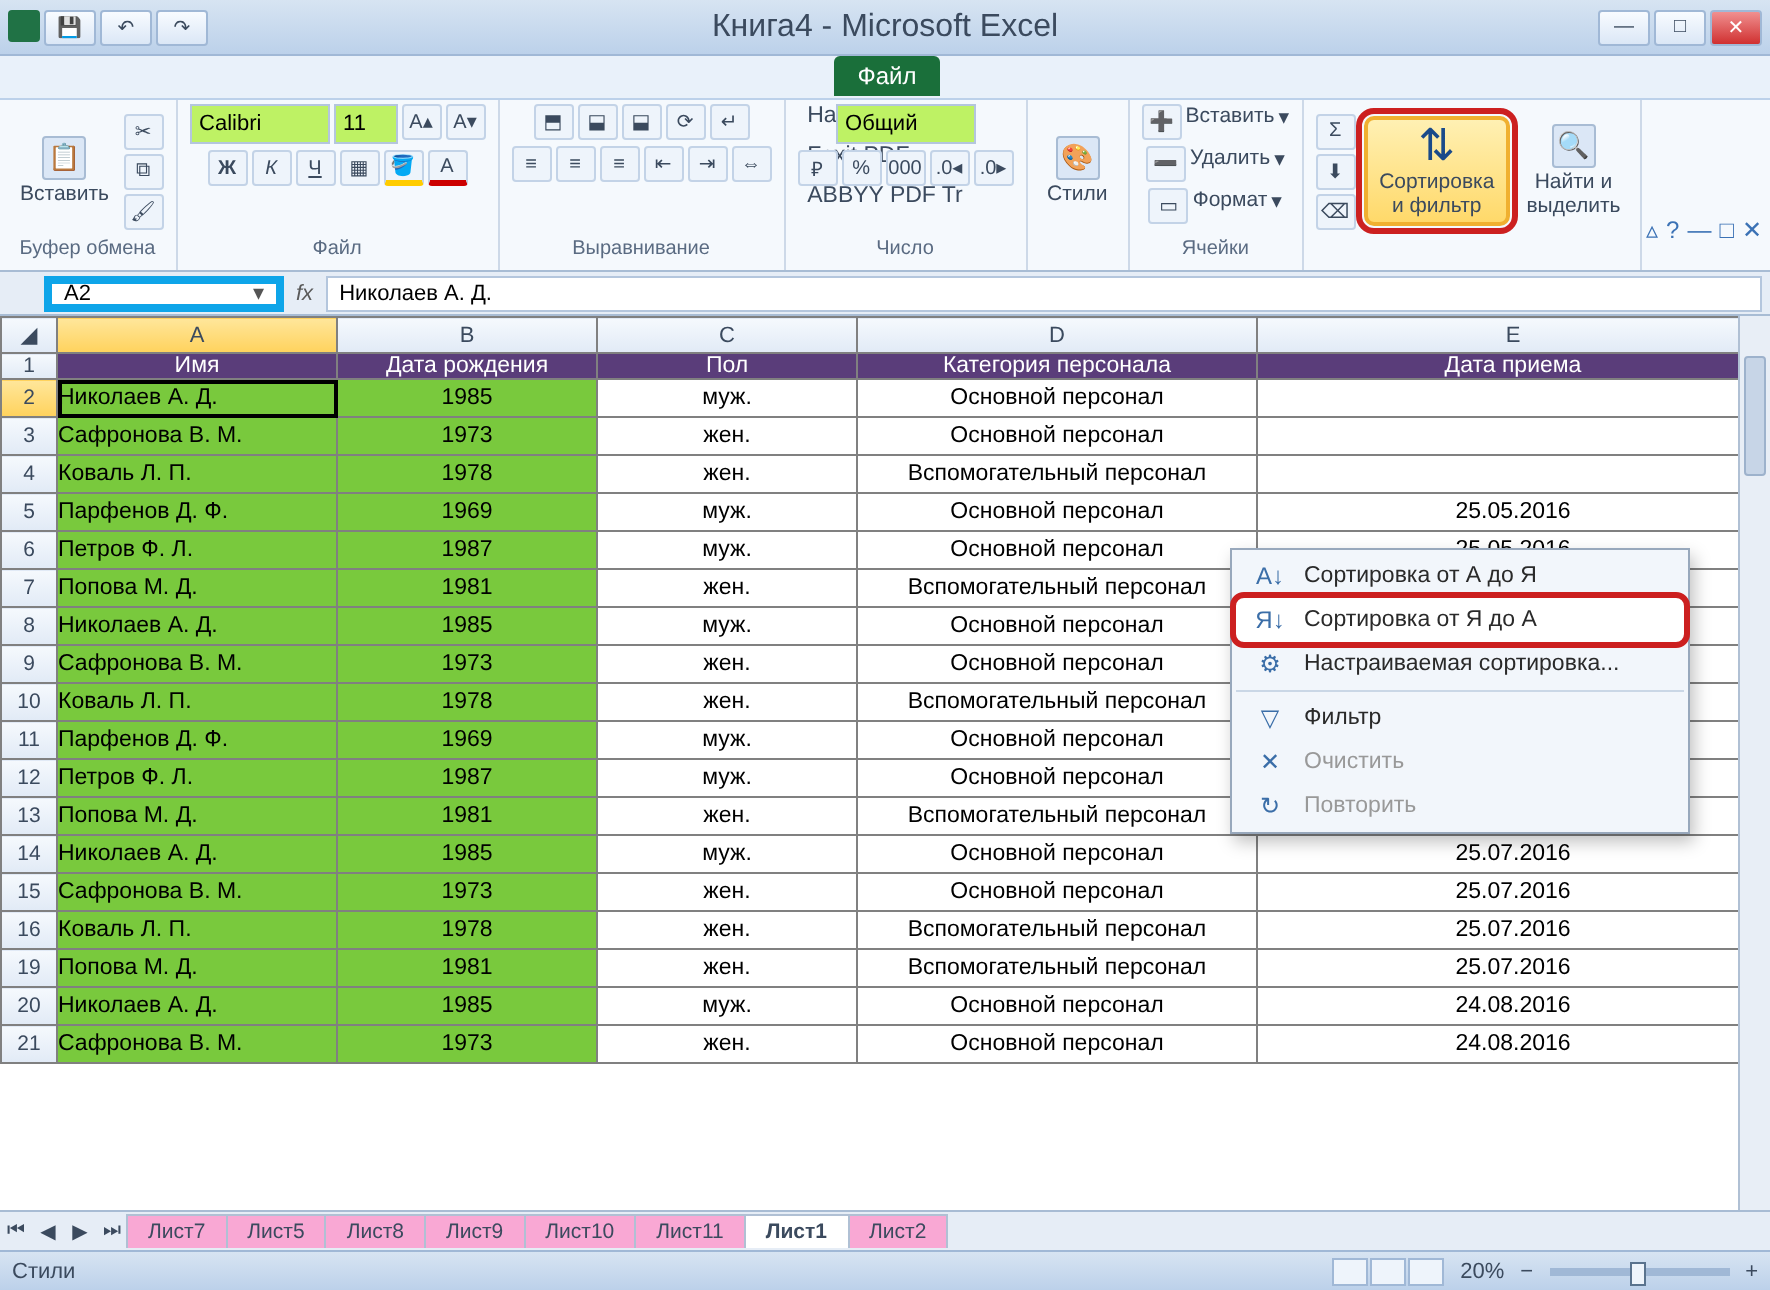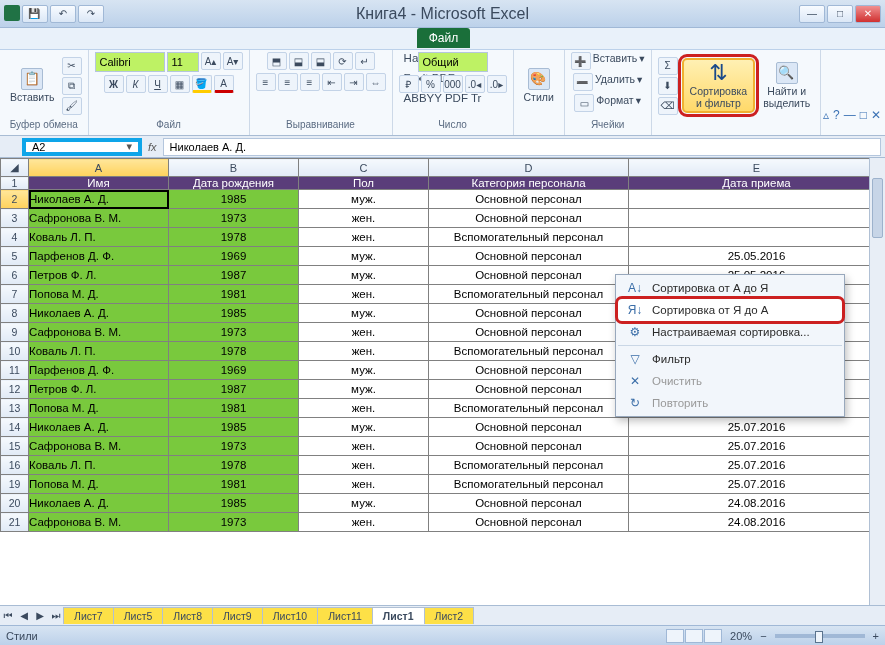--- a/index.html
+++ b/index.html
@@ -55,21 +55,21 @@
 
 .dropdown-menu { position: absolute; right: 40px; top: 116px; width: 230px; background: #f2f6fb; border: 1px solid #98a8bc; box-shadow: 2px 4px 8px rgba(0,0,0,.25); z-index: 10; padding: 2px; }
 .dropdown-menu .mi { display: flex; align-items: center; height: 22px; padding: 0 8px; font-size: 11.5px; color: #2a2a2a; gap: 8px; }
 .dropdown-menu .mi .mi-ic { width: 18px; text-align: center; font-size: 12px; color: #3b6ea8; }
 .dropdown-menu .mi.disabled { color: #999; }
 .dropdown-menu .mi.sep { border-top: 1px solid #cad7e6; height: 1px; margin: 2px 0; padding: 0; }
 .dropdown-menu .mi.hl { outline: 3px solid #cc2020; border-radius: 4px; background: #fff; }
 
 .sheet-tabs { height: 20px; background: #e6edf6; display: flex; align-items: center; border-top: 1px solid #a8bcd4; }
 .nav-btn { width: 16px; height: 16px; display: flex; align-items: center; justify-content: center; color: #3b4a5e; font-size: 10px; }
-.sheet-tab { padding: 2px 10px; font-size: 10.5px; background: #fde047; border: 1px solid #b0c0d4; border-bottom: none; margin-left: -1px; color: #3b4a5e; }
+.sheet-tab { padding: 2px 10px; font-size: 10.5px; background: #f9a8d4; border: 1px solid #b0c0d4; border-bottom: none; margin-left: -1px; color: #3b4a5e; }
 .sheet-tab.active { background: #fff; font-weight: bold; }
 
 .statusbar { height: 20px; background: linear-gradient(#d7e4f2,#bcd1ea); display: flex; align-items: center; border-top: 1px solid #a0b8d6; padding: 0 6px; font-size: 11px; color: #3b4a5e; }
 .statusbar .right { margin-left: auto; display: flex; align-items: center; gap: 8px; }
 .view-btns { display: flex; gap: 1px; }
 .view-btns span { width: 18px; height: 14px; border: 1px solid #a0b8d6; background: #eef4fb; }
 .zoom-slider { width: 90px; height: 4px; background: #a0b8d6; position: relative; }
 .zoom-slider::after { content: ""; position: absolute; left: 45%; top: -3px; width: 6px; height: 10px; background: #eef4fb; border: 1px solid #5a738e; }
 .scrollbar-v { position: absolute; right: 0; top: 0; bottom: 0; width: 16px; background: #e8eef6; border-left: 1px solid #b0c0d4; }
 .scrollbar-v .thumb { position: absolute; top: 20px; left: 2px; right: 2px; height: 60px; background: #c7d5e7; border: 1px solid #9db2cc; border-radius: 2px; }

